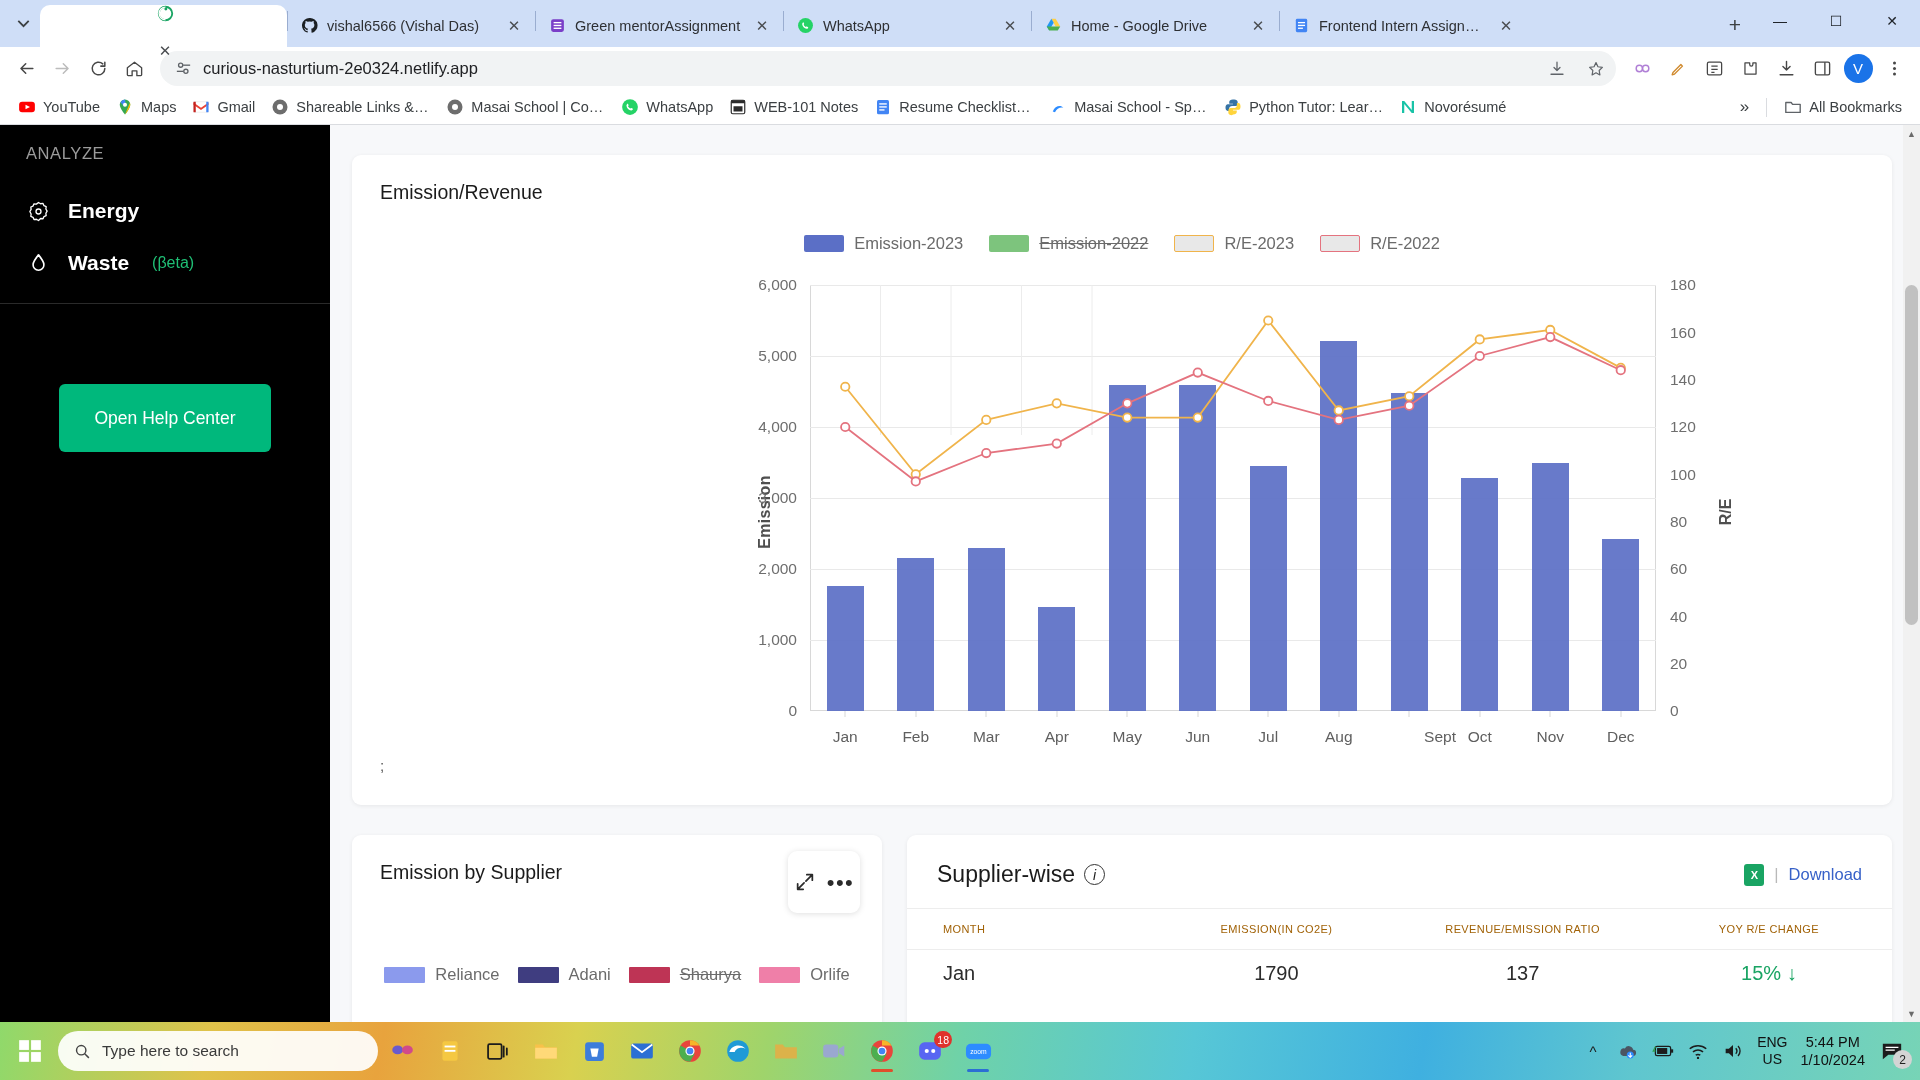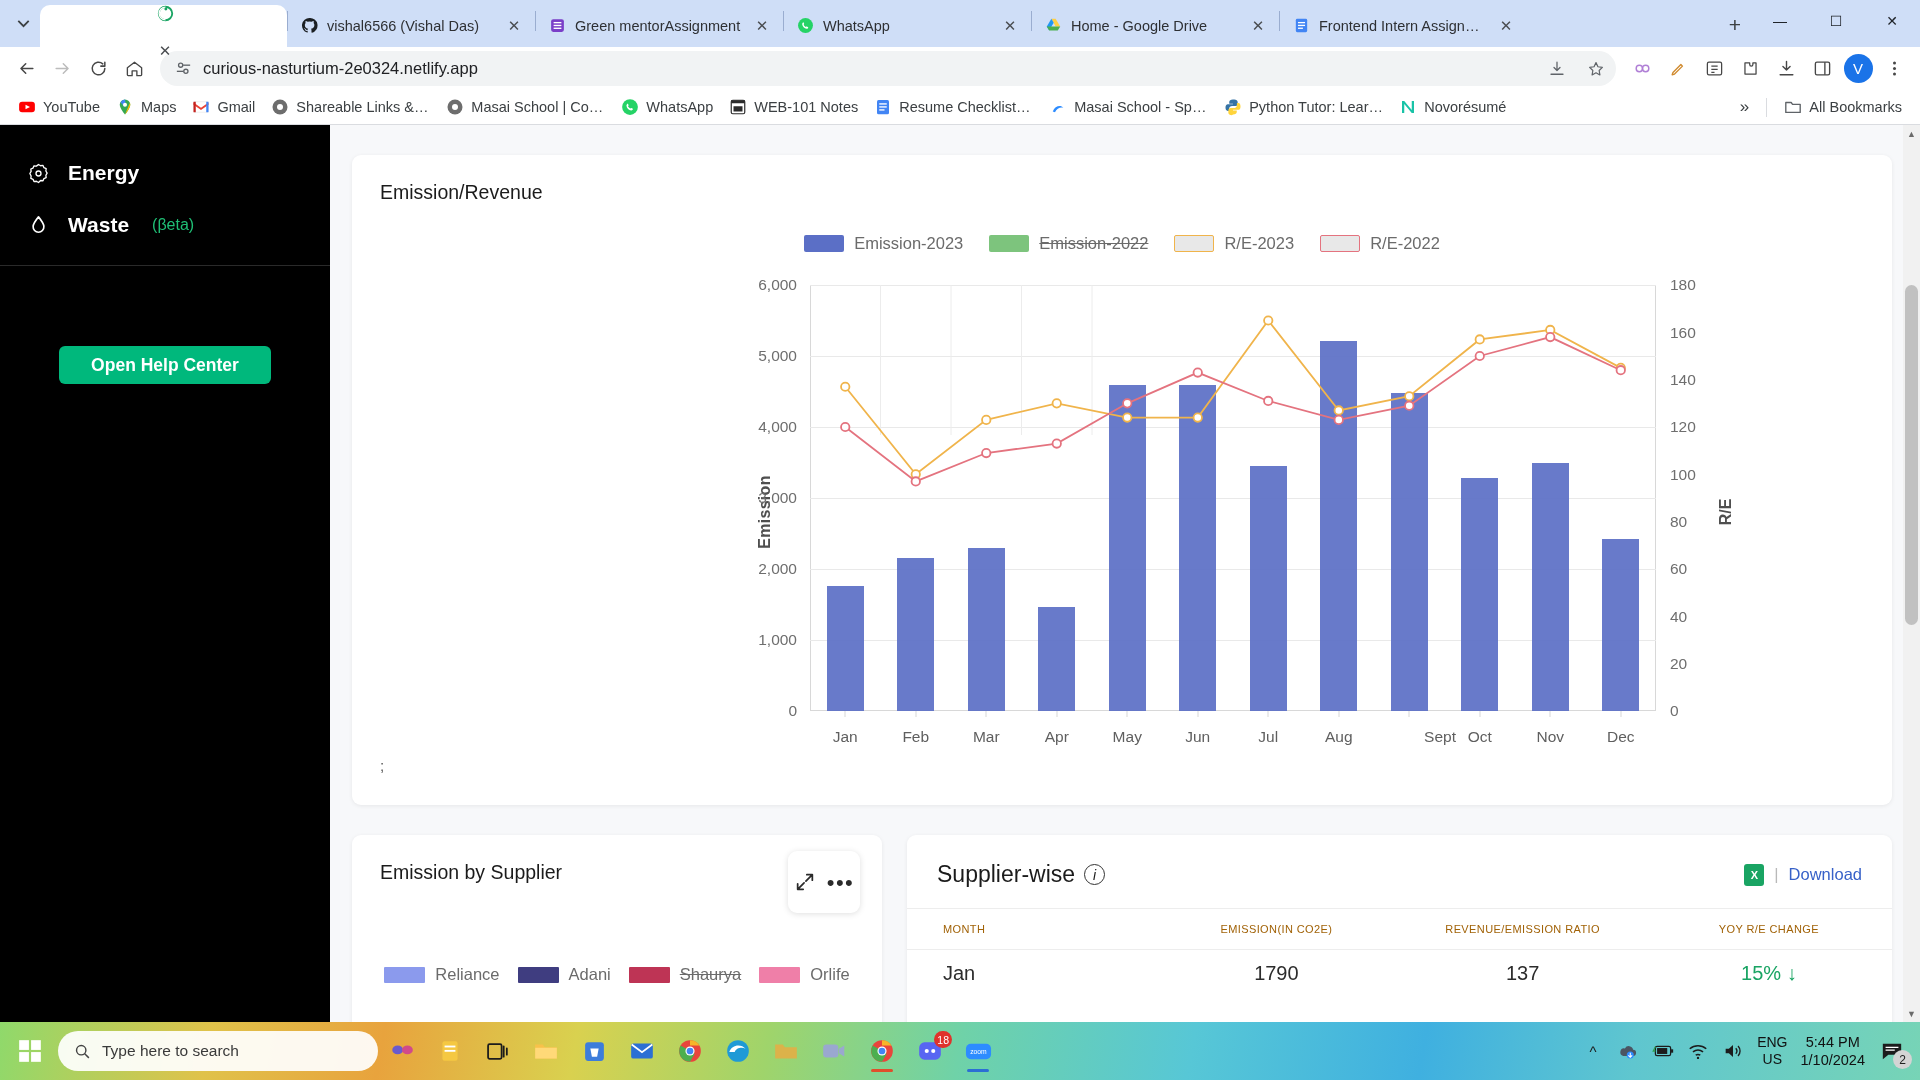--- a/index.html
+++ b/index.html
@@ -86,23 +86,23 @@
   .page { flex: 1 1 auto; display: flex; position: relative; overflow: hidden; background: #fff; }
   .sidebar { width: 330px; background: #000; flex: 0 0 330px; color: #fff; position: relative; }
   .side-head { font-size: 16.5px; color: #9b9b9b; letter-spacing: .6px; padding: 19px 0 0 26px; }
   .side-item { display: flex; align-items: center; gap: 18px; padding: 14px 0 14px 26px; }
   .side-ico { width: 24px; height: 24px; flex: 0 0 24px; display:flex; align-items:center; justify-content:center; }
   .side-ico svg { width: 23px; height: 23px; }
   .side-label { font-size: 21px; font-weight: 700; color: #fff; }
   .side-beta { font-size: 16px; color: #1fbf75; font-weight: 400; margin-left: 5px; }
   .side-rule { height: 1px; background: #2a2a2a; margin-top: 14px; }
   .helpbtn {
-    margin: 80px auto 0; width: 212px; height: 38px; background: #00b87c; color: #fff;
+    margin: 80px auto 0; width: 212px; height: 68px; background: #00b87c; color: #fff;
     border-radius: 6px; display: flex; align-items: center; justify-content: center;
-    font-size: 17.5px; font-weight: 700;
+    font-size: 17.5px; font-weight: 400;
   }
 
   .content { flex: 1 1 auto; background: #f7f8fa; overflow: hidden; position: relative; }
   .scrollpad { padding: 30px 28px 0 22px; }
 
   .card { background: #fff; border-radius: 9px; box-shadow: 0 1px 4px rgba(0,0,0,.07); }
   .card-title { font-size: 19.5px; color: #1b1b1b; padding: 26px 0 0 28px; }
 
   
   .chartcard { height: 650px; position: relative; }
@@ -494,20 +494,21 @@
             <path d="M2 5h6l1.5 2H18v9H2z" fill="none" stroke="#5f6368" stroke-width="1.5" stroke-linejoin="round"></path>
           </svg>
       </span>
       <span class="bm-label">All Bookmarks</span>
     </div>
   </div>
 
   <div class="page">
 
     <div class="sidebar">
+      <div class="side-head">ANALYZE</div>
 
       <div class="side-item" style="margin-top:22px;">
         <span class="side-ico">
           <svg viewBox="0 0 24 24">
               <path d="M12 2.6l2.2 1.3 2.5-.3 1 2.3 2.3 1-.3 2.5 1.3 2.2-1.3 2.2.3 2.5-2.3 1-1 2.3-2.5-.3L12 21.4l-2.2-1.3-2.5.3-1-2.3-2.3-1 .3-2.5L3 12l1.3-2.2-.3-2.5 2.3-1 1-2.3 2.5.3z" fill="none" stroke="#fff" stroke-width="1.4" stroke-linejoin="round"></path>
               <circle cx="12" cy="12" r="2.6" fill="none" stroke="#fff" stroke-width="1.4"></circle>
             </svg>
         </span>
         <span class="side-label">Energy</span>
       </div>

